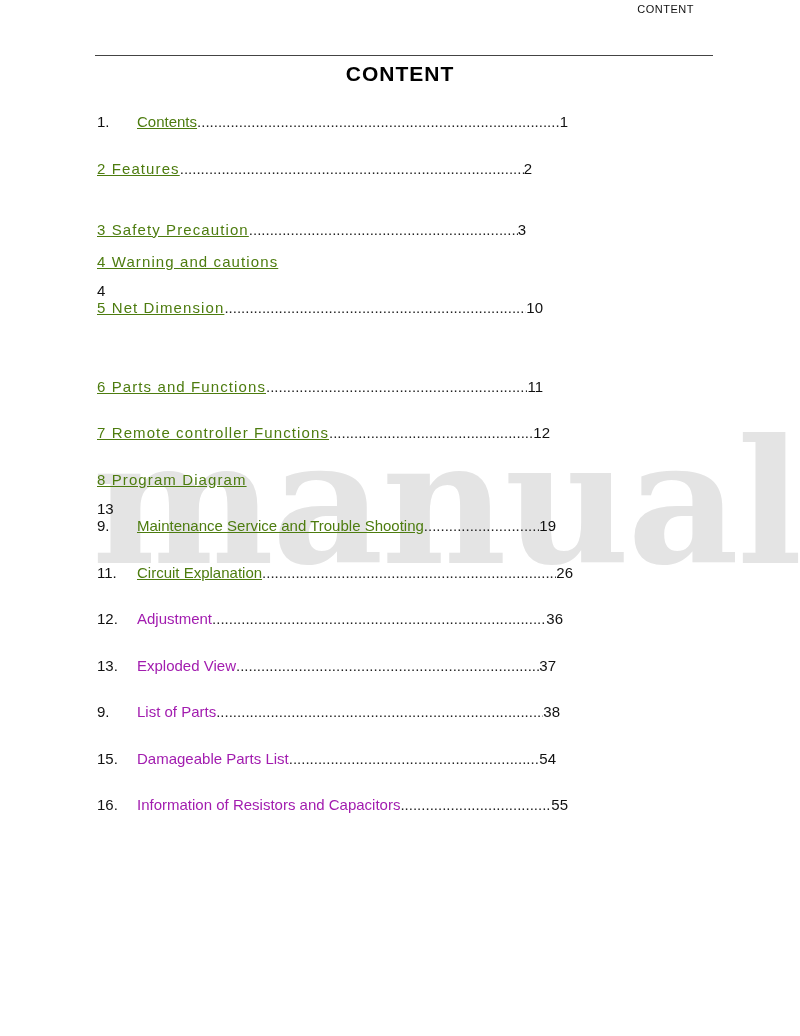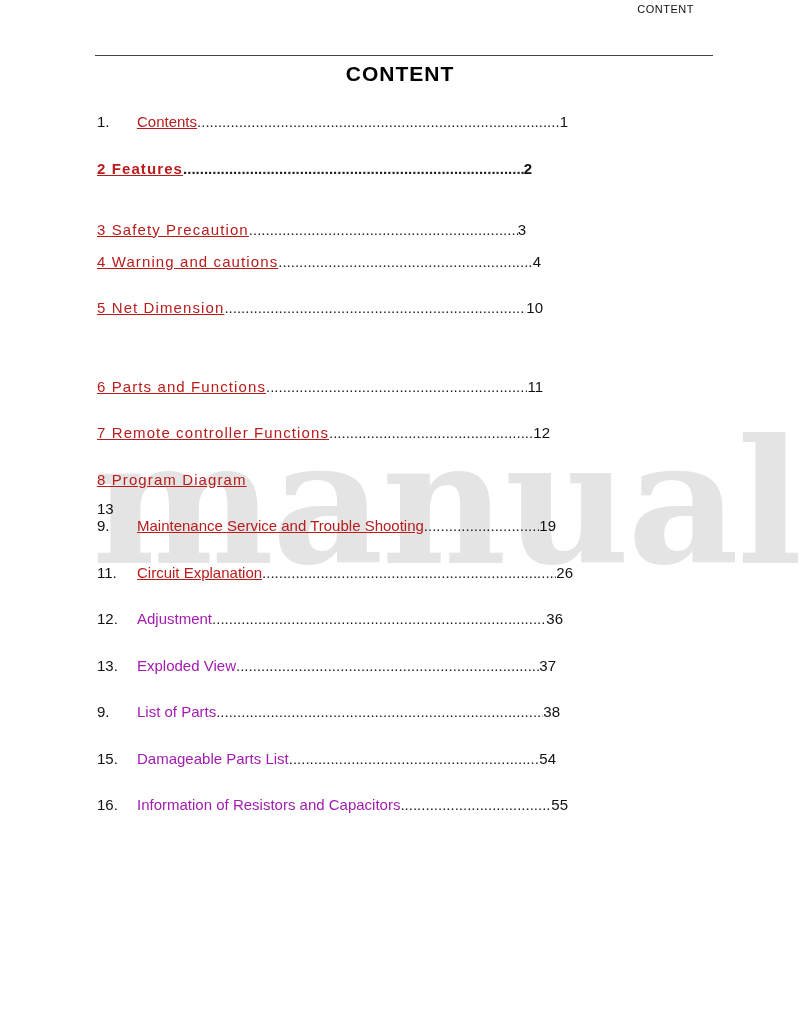--- a/index.html
+++ b/index.html
@@ -79,42 +79,42 @@
     width: 40px;
     flex: 0 0 40px;
     color: #111111;
   }
   .toc-row .title {
     white-space: pre;
     text-decoration: none;
     color: #a21caf;
   }
   .toc-row .title.link {
-    color: #b91c1c;
+    color: #4d7c0f;
     text-decoration: underline;
     cursor: pointer;
   }
   .toc-row .dots {
     flex: 1 1 auto;
     overflow: hidden;
     white-space: nowrap;
     color: #222222;
   }
   .toc-row .dots::after {
     content: "........................................................................................................................................................";
   }
   .toc-row .pagenum {
     flex: 0 0 auto;
     color: #111111;
   }
   
   .toc-row:nth-child(1)  { width: 471px; }
-  .toc-row:nth-child(2)  { width: 435px; font-weight: bold; }
+  .toc-row:nth-child(2)  { width: 435px; }
   .toc-row:nth-child(3)  { width: 429px; align-items: center; }
-  .toc-row:nth-child(4)  { width: 444px; }
+  .toc-row:nth-child(4)  { width: 444px; flex-direction: column; }
   .toc-row:nth-child(5)  { width: 446px; }
   .toc-row:nth-child(6)  { width: 446px; margin-top: 32px; }
   .toc-row:nth-child(7)  { width: 453px; }
   .toc-row:nth-child(8)  { width: 450px; flex-direction: column; }
   .toc-row:nth-child(9)  { width: 459px; }
   .toc-row:nth-child(10) { width: 476px; }
   .toc-row:nth-child(11) { width: 466px; }
   .toc-row:nth-child(12) { width: 459px; }
   .toc-row:nth-child(13) { width: 463px; }
   .toc-row:nth-child(14) { width: 459px; }

